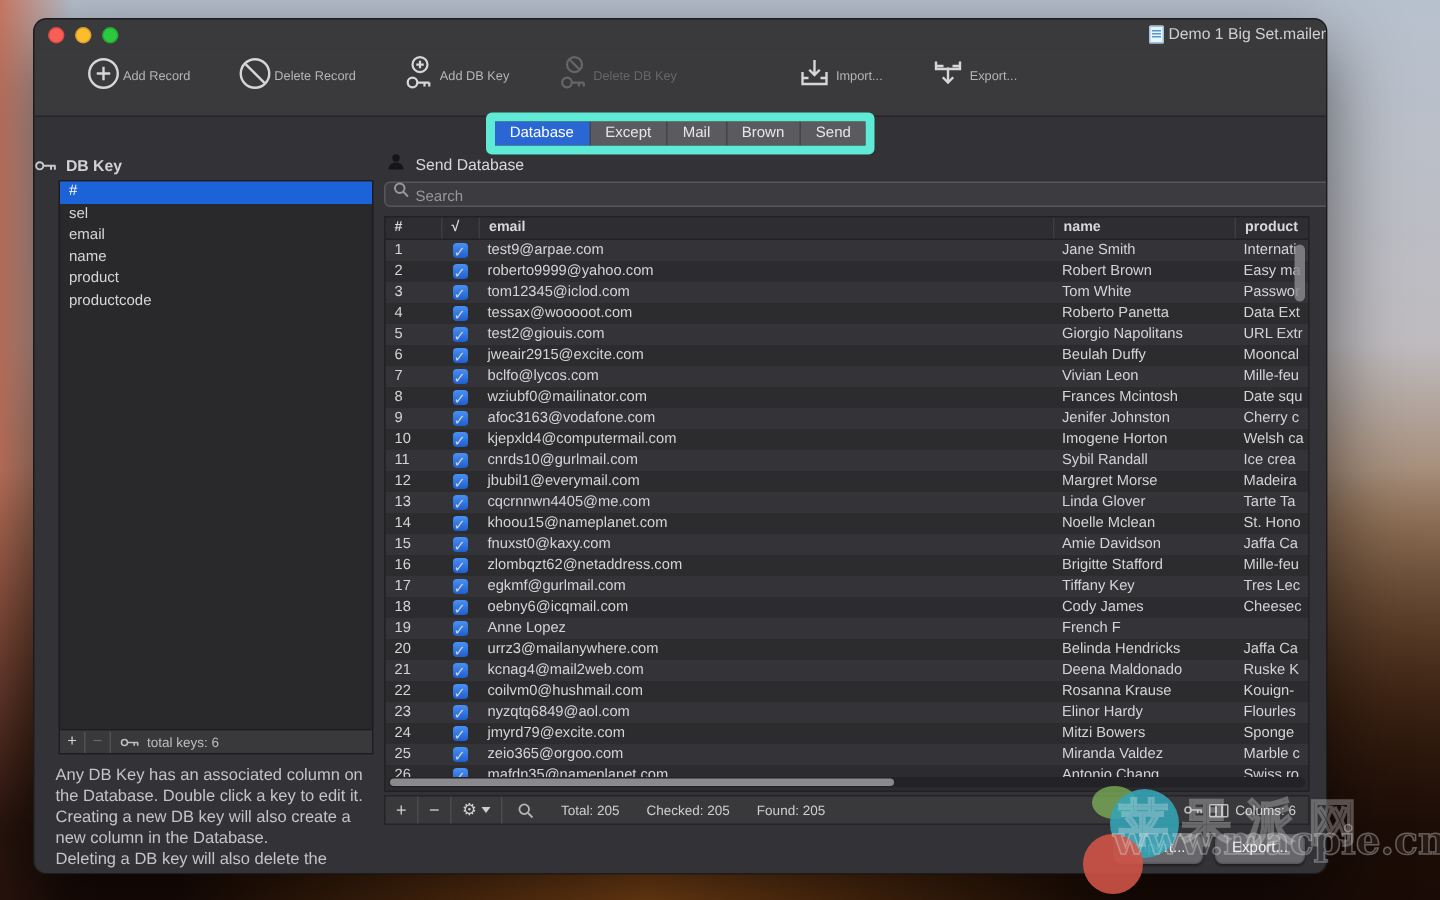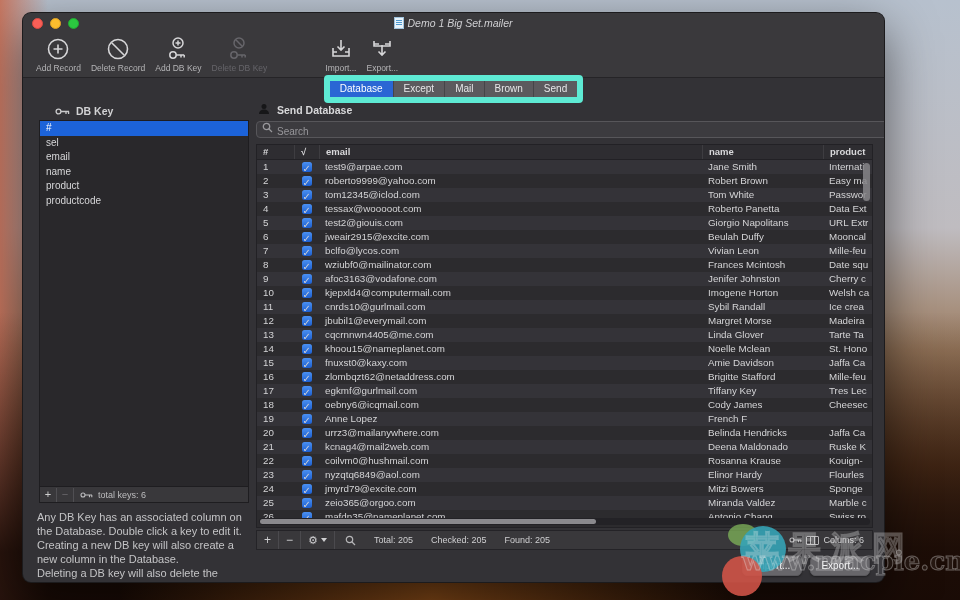--- a/index.html
+++ b/index.html
@@ -18,51 +18,51 @@
     background:#333236; border-radius:9px; border:1px solid rgba(0,0,0,.45);
     box-shadow:0 18px 50px rgba(0,0,0,.55); overflow:hidden;
   }
   
   .titlebar { height:20px; background:#3a393c; display:flex; align-items:center; position:relative; }
   .lights { display:flex; gap:7px; margin-left:9px; }
   .light { width:11px; height:11px; border-radius:50%; }
   .l-red{background:#f95f57;border:1px solid #d94b42;}
   .l-yellow{background:#fbbd2e;border:1px solid #dba125;}
   .l-green{background:#2bc840;border:1px solid #23a833;}
-  .title-wrap { position:absolute; left:0; right:0; top:0; height:20px; display:flex; align-items:center; justify-content:center; gap:3px; pointer-events:none;font-style:italic; }
+  .title-wrap { position:absolute; left:0; right:0; top:0; height:20px; display:flex; align-items:center; justify-content:flex-end; gap:3px; pointer-events:none; }
   .doc-icon { width:10px; height:12px; background:#e8f3fb; border-radius:1px; position:relative; box-shadow:inset 0 0 0 1px #9fc3de; }
   .doc-icon:after{content:"";position:absolute;left:2px;top:3px;width:6px;height:1px;background:#4f9ad0;box-shadow:0 2px 0 #4f9ad0,0 4px 0 #4f9ad0;}
   .title { font-size:10.5px; color:#cfcfd2; }
   .toolbar { height:45px; background:#3a393c; border-bottom:1px solid #252427; display:flex; align-items:flex-start; padding:2px 0 0 8px; }
-  .tbtn { display:flex; flex-direction:column; align-items:center; justify-content:flex-start; padding:1px 5px; }
+  .tbtn { display:flex; flex-direction:row; align-items:center; justify-content:flex-start; padding:1px 5px;margin-left:20px; }
   .tbtn svg { display:block; }
   .tbtn .tlabel { font-size:8.5px; color:#b5b5b7; margin-top:1px; white-space:nowrap; }
   .tbtn.disabled .tlabel { color:#66656a; }
   .tbtn.disabled svg * { stroke:#66656a !important; }
   .tb-gap { width:48px; }
   
   .tabband { height:22px; background:#333236; display:flex; justify-content:center; align-items:center; }
   .segctl { display:inline-flex; border-radius:4px; overflow:hidden; border:6px solid #5eead4; }
   .seg { font-size:10px; color:#e6e6e8; background:#5b5a5e; padding:2px 10px 3px; border-right:1px solid #454448; cursor:default; }
   .seg:last-child{border-right:none;}
   .seg.sel { background:#2a66d4; color:#fff; }
   
-  .sb-header { position:absolute; left:32px; top:89px; display:flex; align-items:center; gap:6px; }
+  .sb-header { position:absolute; left:0; top:89px; display:flex; align-items:center; gap:6px; }
   .sb-title { font-size:10.5px; font-weight:bold; color:#d2d2d4; }
   .keylist { position:absolute; left:16px; top:107px; width:210px; height:367px; background:#29282b; border:1px solid #1e1d20; }
   .keyrow { height:14.5px; line-height:14.5px; font-size:10px; color:#d6d6d8; padding-left:6px; }
   .keyrow.sel { background:#1c63d9; color:#fff; }
   .sb-footer { position:absolute; left:16px; top:474px; width:210px; height:16px; background:#39383b; border:1px solid #1e1d20; border-top:none; display:flex; align-items:center; }
   .mini-btn { width:17px; height:14px; border-right:1px solid #504f53; color:#cfcfcf; font-size:11px; line-height:13px; text-align:center; }
   .mini-btn.disabled { color:#6a696d; }
   .sb-total { font-size:9px; color:#bdbdbf; margin-left:6px; display:flex; align-items:center; gap:5px; }
   .sb-help { position:absolute; left:14px; top:497px; width:218px; font-size:11px; line-height:1.28; color:#c4c4c6; white-space:pre-line; }
   
   .main-header { position:absolute; left:235px; top:88px; display:flex; align-items:center; gap:7px; }
-  .main-title { font-size:10.5px; font-weight:bold; color:#d8d8da; }
+  .main-title { font-size:10.5px; font-weight:normal; color:#d8d8da; }
   .searchbar { position:absolute; left:233px; top:108px; width:730px; height:17px; background:#3c3b3f; border:1px solid #57565a; border-radius:4px; display:flex; align-items:flex-end; padding-left:5px; gap:4px; }
   .searchbar .ph { font-size:10px; color:#98979b; }
   .table { position:absolute; left:233px; top:131px; width:617px; height:384px; background:#2c2b2e; border:1px solid #222125; overflow:hidden; }
   .cols { display:grid; grid-template-columns:37px 25px 383px 121px 1fr; }
   .thead { height:15px; background:#2e2d31; border-bottom:1px solid #222125; }
   .thead .hc { font-size:9.5px; font-weight:bold; color:#d8d8da; line-height:14px; padding-left:6px; border-left:1px solid #3e3d41; overflow:hidden; white-space:nowrap; }
   .thead .hc:first-child { border-left:none; }
   .tbody { height:368px; overflow:hidden; }
   .trow { height:14px; }
   .trow:nth-child(odd){ background:#343338; }

